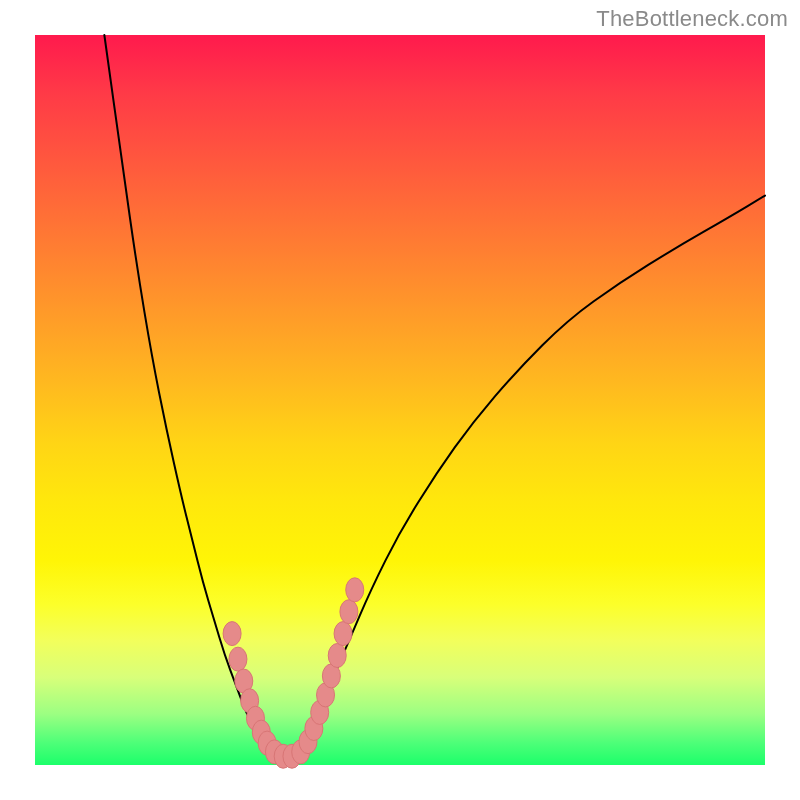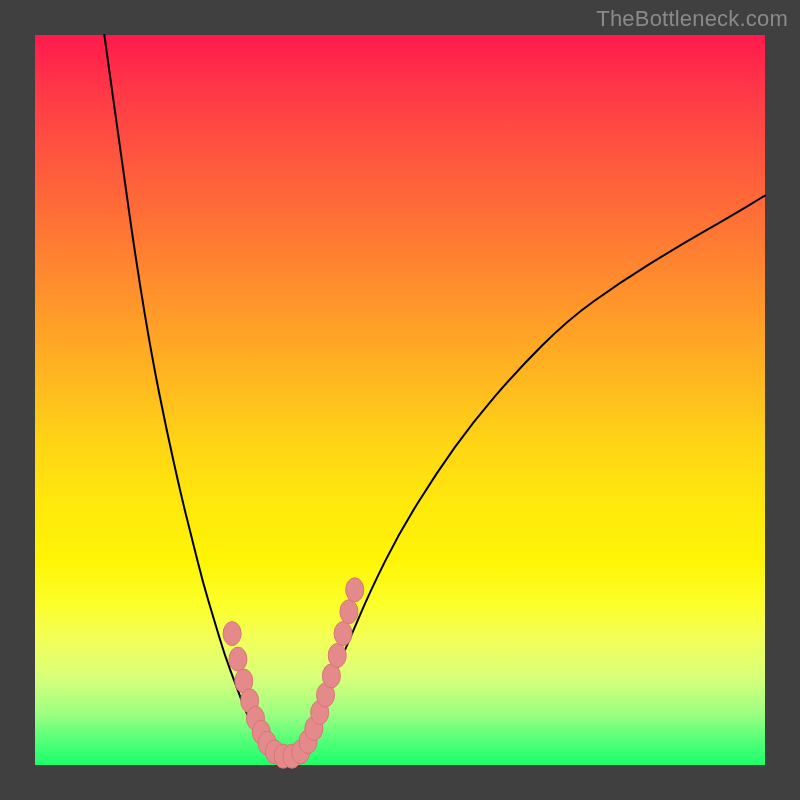--- a/index.html
+++ b/index.html
@@ -8,21 +8,21 @@
     width: 800px;
     height: 800px;
     overflow: hidden;
     background: #000;
     font-family: Arial, Helvetica, sans-serif;
   }
   .frame {
     position: relative;
     width: 800px;
     height: 800px;
-    background: #404040;
+    background: #ffffff;
   }
   .plot-area {
     position: absolute;
     left: 35px;
     top: 35px;
     width: 730px;
     height: 730px;
     
     background: linear-gradient(
       to bottom,

